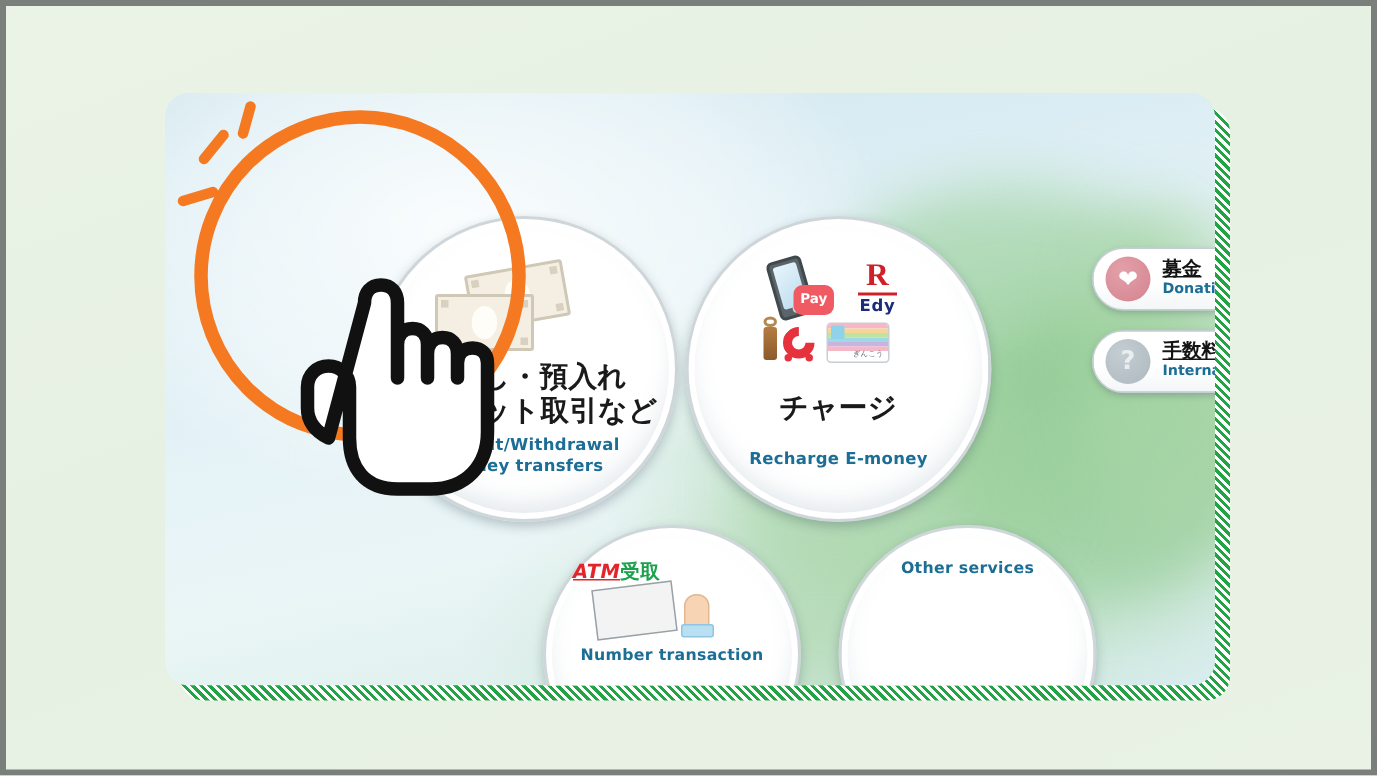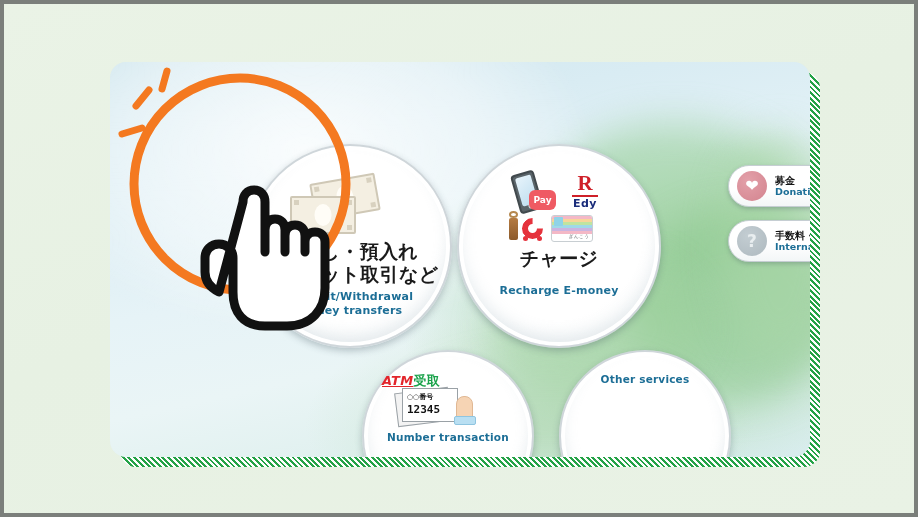--- a/index.html
+++ b/index.html
@@ -134,21 +134,21 @@
     display:flex;align-items:center;padding-left:8px;box-sizing:border-box;
   }
   #pill-donation{left:618px;top:103px;width:165px;}
   #pill-info{left:618px;top:158px;width:180px;}
   .pill-ico{width:30px;height:30px;border-radius:50%;flex:0 0 auto;
     display:flex;align-items:center;justify-content:center;}
   #ico-heart{background:radial-gradient(circle at 36% 32%,#e3a0a9,#d3848f);}
   #ico-q{background:radial-gradient(circle at 36% 32%,#c3cdd2,#aeb9bf);
          color:#e9eef0;font-size:17px;font-weight:700;}
   .pill-txt{margin-left:8px;line-height:1.12;}
-  .pill-jp{font-size:10px;font-weight:700;color:#141414;white-space:nowrap;}
+  .pill-jp{font-size:13px;font-weight:700;color:#141414;white-space:nowrap;text-decoration:underline;}
   .pill-en{font-size:9.5px;color:#1c6e96;font-weight:600;white-space:nowrap;margin-top:1px;}
   .heart-g{font-size:16px;color:#fff;line-height:1;}
 </style>
 </head>
 <body>
 
 <div id="outer-frame"></div>
 
 <div id="panel-shadow"></div>
 
@@ -209,35 +209,31 @@
         <div class="st" style="background:#f4b8c6;"></div>
         <div class="st" style="background:#f7d59a;"></div>
         <div class="st" style="background:#bfe4a0;"></div>
         <div class="st" style="background:#9fd9e8;"></div>
         <div class="st" style="background:#c9b4e0;"></div>
         <div class="st" style="background:#f4b8c6;"></div>
         <div style="position:absolute;left:2px;top:1px;width:9px;height:9px;background:#8fd3e8;border-radius:1px;"></div>
         <div style="position:absolute;right:3px;bottom:2px;font-size:5px;color:#6a6f73;">ぎんこう</div>
       </div>
     </div>
-    <div class="circle-jp" style="margin-top:3px;">チャージ</div>
+    <div class="circle-jp" style="margin-top:18px;font-family:Liberation Mono, monospace;">チャージ</div>
     <div class="circle-en" style="margin-top:14px;">Recharge E-money</div>
   </div>
 
   <div class="menu-circle" id="circle-number">
     <div class="icon-area small" style="width:100%;position:relative;">
       <div id="atm-tag">
         <span class="red">ATM</span><span class="grn">受取</span>
       </div>
 
       <div class="slip" style="left:32px;top:24px;width:54px;height:34px;transform:rotate(-7deg);background:#f3f3f3;"></div>
-      <div class="slip" style="left:38px;top:22px;width:56px;height:34px;">
-        <div style="position:absolute;left:4px;top:3px;" class="slip-lbl">○○番号</div>
-        <div style="position:absolute;left:4px;top:14px;" class="slip-num">12345</div>
-      </div>
 
       <div style="position:absolute;left:92px;top:30px;width:17px;height:24px;border-radius:8px 8px 4px 4px;background:#f6d4b4;border:1px solid #e0b894;box-sizing:border-box;"></div>
       <div style="position:absolute;left:90px;top:50px;width:22px;height:9px;border-radius:2px;background:#b9dff2;border:1px solid #8fc5e0;box-sizing:border-box;"></div>
     </div>
     <div class="circle-en sm" style="margin-top:7px;">Number transaction</div>
   </div>
 
   <div class="menu-circle" id="circle-other">
     <div class="circle-en sm" style="margin-top:7px;">Other services</div>
   </div>

